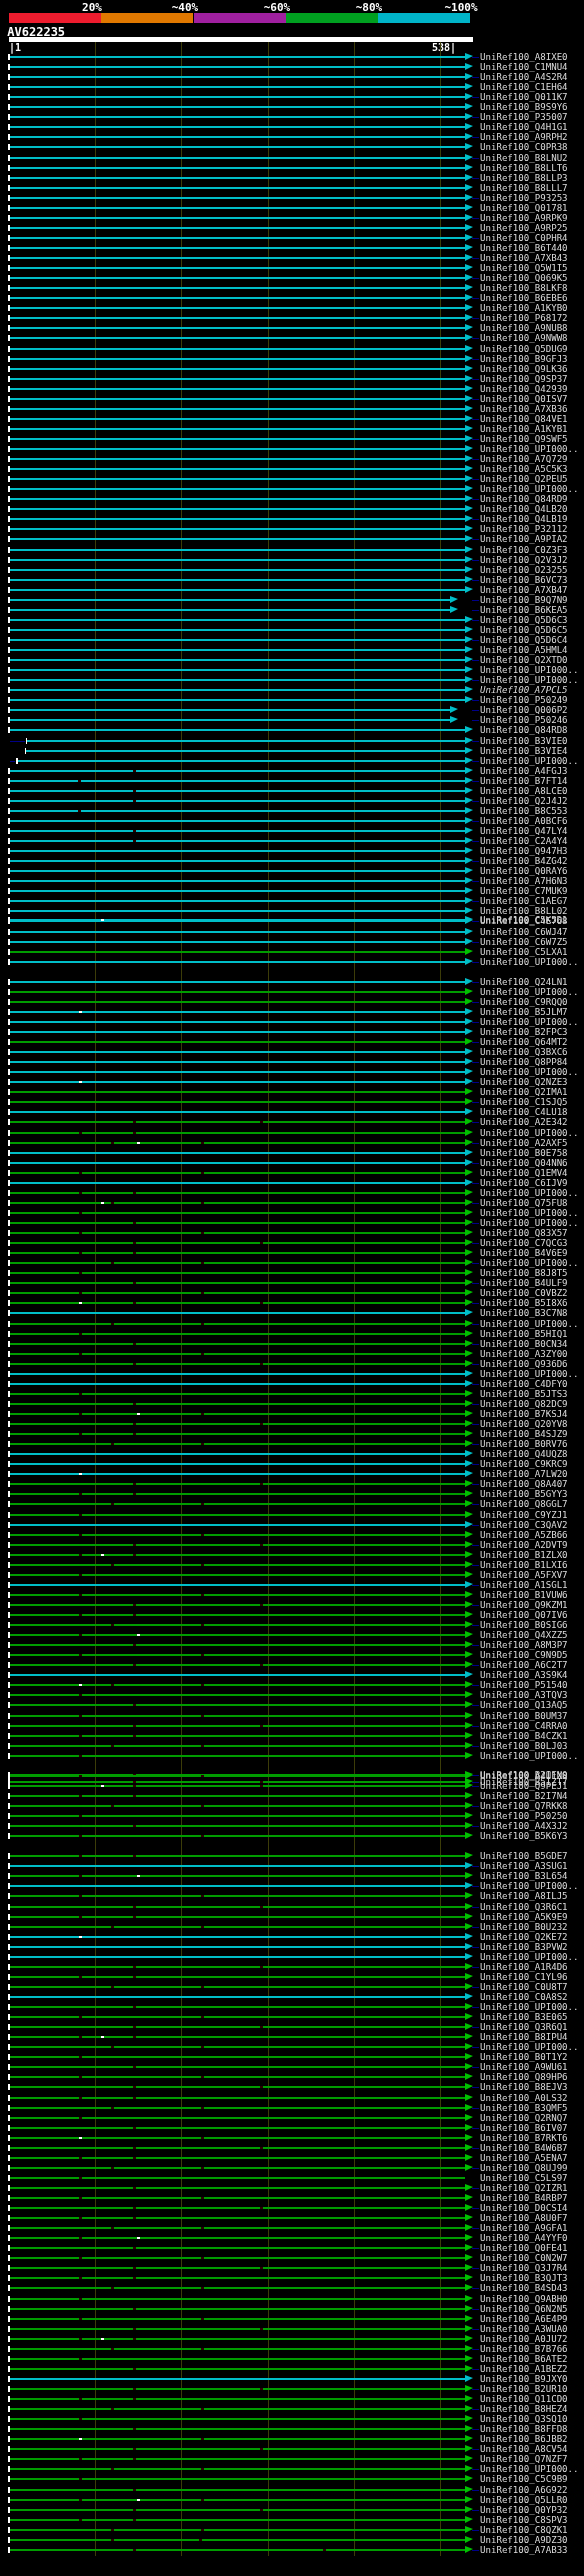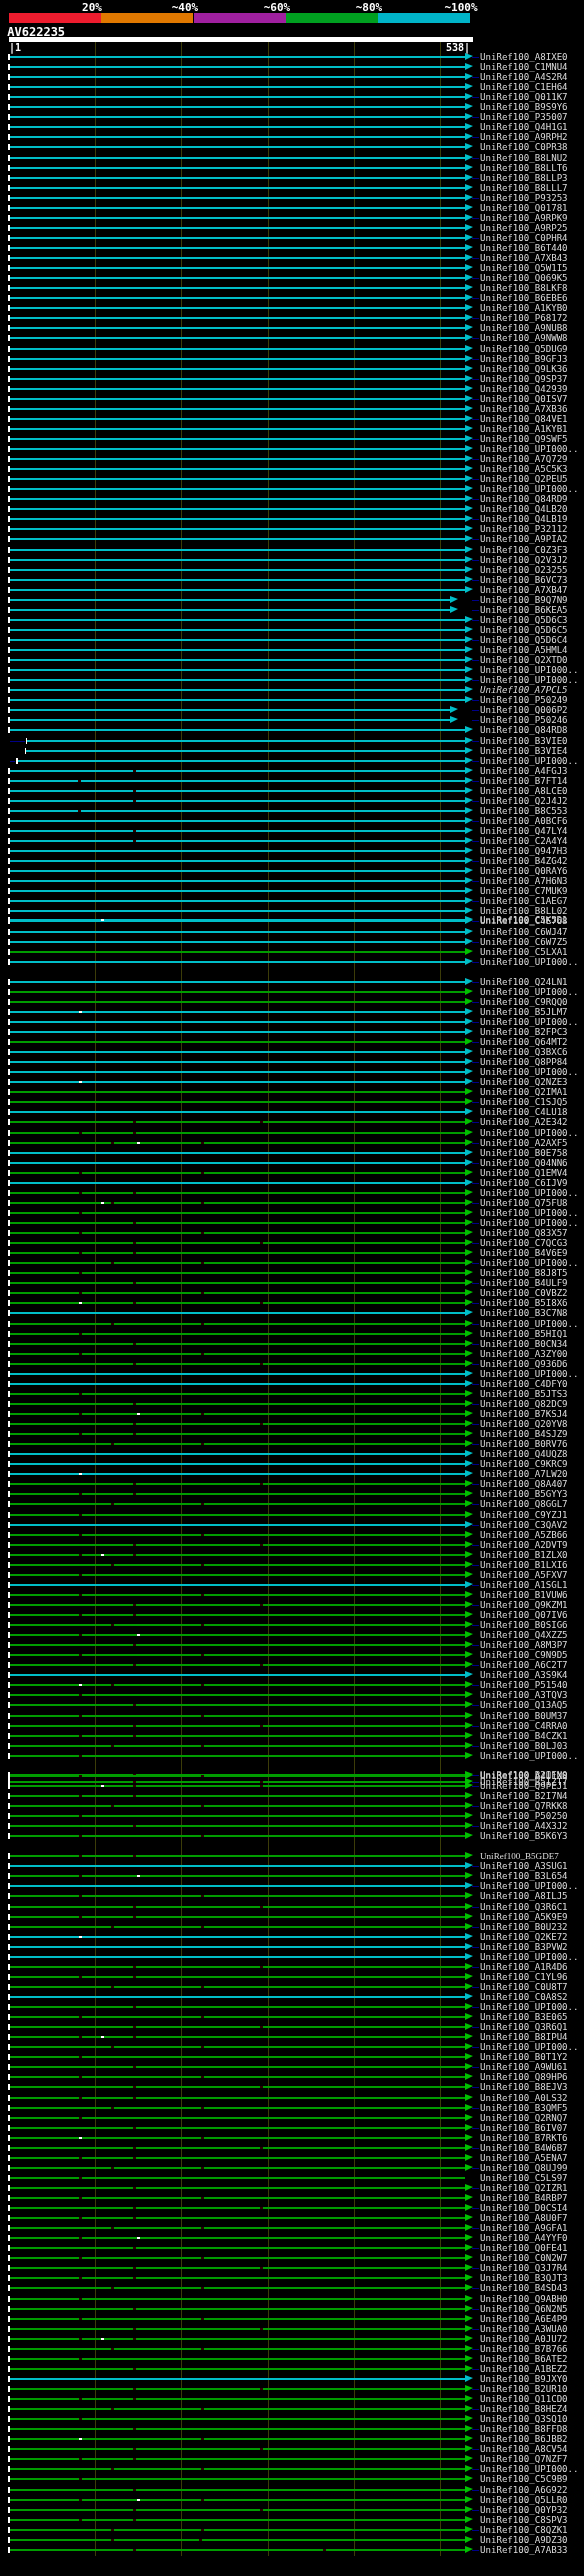--- a/index.html
+++ b/index.html
@@ -46,21 +46,21 @@
       <div class="scale-seg" style="left:286px;width:92px;background:#00a020;"></div>
       <div class="scale-label" style="left:369px;">~80%</div>
       <div class="scale-seg" style="left:378px;width:92px;background:#00b4c8;"></div>
       <div class="scale-label" style="left:461px;">~100%</div>
     </div>
 
   <div id="query-name">AV622235</div>
 
   <div id="ruler-bar"></div>
   <div class="ruler-num" style="left:9.1px;">|1</div>
-  <div class="ruler-num" style="left:446px;">538|</div>
+  <div class="ruler-num" style="left:432px;">538|</div>
 
   <div id="grid">
       <div class="gridline" style="left:95px;"></div>
       <div class="gridline" style="left:181px;"></div>
       <div class="gridline" style="left:268px;"></div>
       <div class="gridline" style="left:354px;"></div>
       <div class="gridline" style="left:440px;"></div>
     </div>
 
   <div id="rows">
@@ -1348,21 +1348,21 @@
       </div>
       <div class="row" style="top:1725px;">
         <div class="tick" style="left:8.2px;"></div>
         <div class="bar" style="left:10px;width:455px;background:#009c00;"></div>
         <div class="dot" style="left:133px;background:#2a0000;"></div>
         <div class="dot" style="left:260px;background:#2a0000;"></div>
         <div class="arrow" style="left:465px;border-left:8.2px solid #00c000;"></div>
         <div class="navy" style="left:472px;width:7.3px;"></div>
         <div class="rlabel">UniRef100_B5IZT7</div>
       </div>
-      <div class="row" style="top:1799px;font-family:Liberation Serif, serif;">
+      <div class="row" style="top:1799px;">
         <div class="tick" style="left:8.2px;"></div>
         <div class="bar" style="left:10px;width:455px;background:#009c00;"></div>
         <div class="dot" style="left:79px;background:#2a0000;"></div>
         <div class="dot" style="left:133px;background:#2a0000;"></div>
         <div class="arrow" style="left:465px;border-left:8.2px solid #00c000;"></div>
         <div class="rlabel">UniRef100_B5GDE7</div>
       </div>
       <div class="row" style="top:1809px;">
         <div class="tick" style="left:8.2px;"></div>
         <div class="bar" style="left:10px;width:455px;background:#00bec8;"></div>

